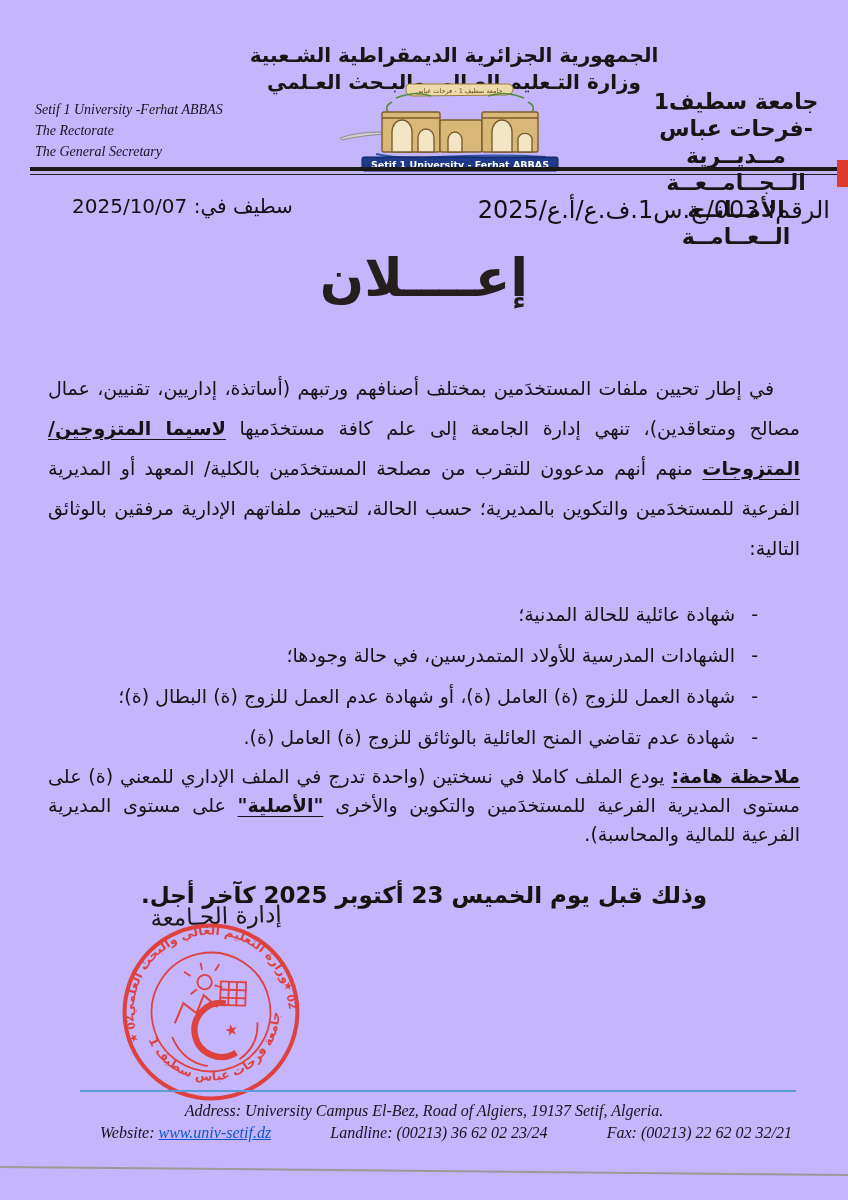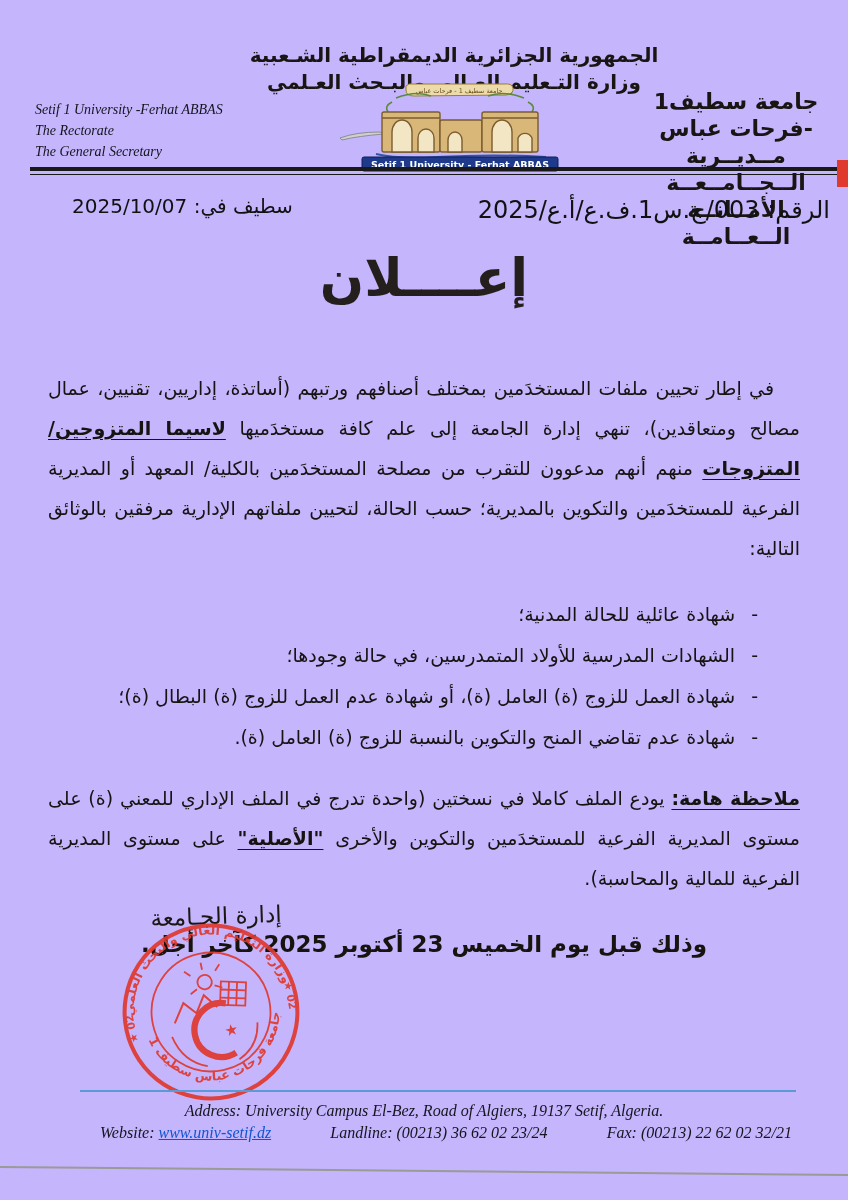--- a/index.html
+++ b/index.html
@@ -53,21 +53,21 @@
   
   .body-block{
     position:absolute;top:368px;right:48px;width:752px;
     direction:rtl;font-size:19px;line-height:40px;color:#161412;
   }
   .p1{text-align:justify;text-indent:26px;margin:0;}
   .emph{font-weight:bold;text-decoration:underline;text-underline-offset:4px;}
   .doc-list{margin:26px 42px 0 0;padding:0;list-style:none;}
   .doc-list li{display:flex;gap:16px;line-height:41px;}
   .dash{flex:0 0 auto;}
-  .note{text-align:justify;margin:20px 0 0 0;line-height:40px;}
+  .note{text-align:justify;margin:4px 0 0 0;line-height:29px;}
   .note-label{font-weight:bold;text-decoration:underline;text-underline-offset:4px;}
   .deadline{
     margin:26px 0 0 0;text-align:center;
     font-weight:bold;font-size:23px;letter-spacing:.5px;color:#17130f;
   }
   
   .signature{
     position:absolute;top:903px;left:126px;width:180px;
     direction:rtl;text-align:center;font-size:23px;color:#1b1713;
     transform:rotate(-2deg);
@@ -161,21 +161,21 @@
       <li>
           <span class="dash">-</span>
           <span>الشهادات المدرسية للأولاد المتمدرسين، في حالة وجودها؛</span>
         </li>
       <li>
           <span class="dash">-</span>
           <span>شهادة العمل للزوج (ة) العامل (ة)، أو شهادة عدم العمل للزوج (ة) البطال (ة)؛</span>
         </li>
       <li>
           <span class="dash">-</span>
-          <span>شهادة عدم تقاضي المنح والتكوين بالنسبة للزوج (ة) العامل (ة).</span>
+          <span>شهادة عدم تقاضي المنح العائلية بالوثائق للزوج (ة) العامل (ة).</span>
         </li>
     </ul>
 
     <p class="note"><span class="note-label">ملاحظة هامة:</span><span> يودع الملف كاملا في نسختين (واحدة تدرج في الملف الإداري للمعني (ة) على مستوى المديرية الفرعية للمستخدَمين والتكوين والأخرى </span><span class="emph">"الأصلية"</span><span> على مستوى المديرية الفرعية للمالية والمحاسبة).</span></p>
 
     <p class="deadline">وذلك قبل يوم الخميس 23 أكتوبر 2025 كآخر أجل.</p>
   </div>
 
   <div class="signature">إدارة الجـامعة</div>
 

